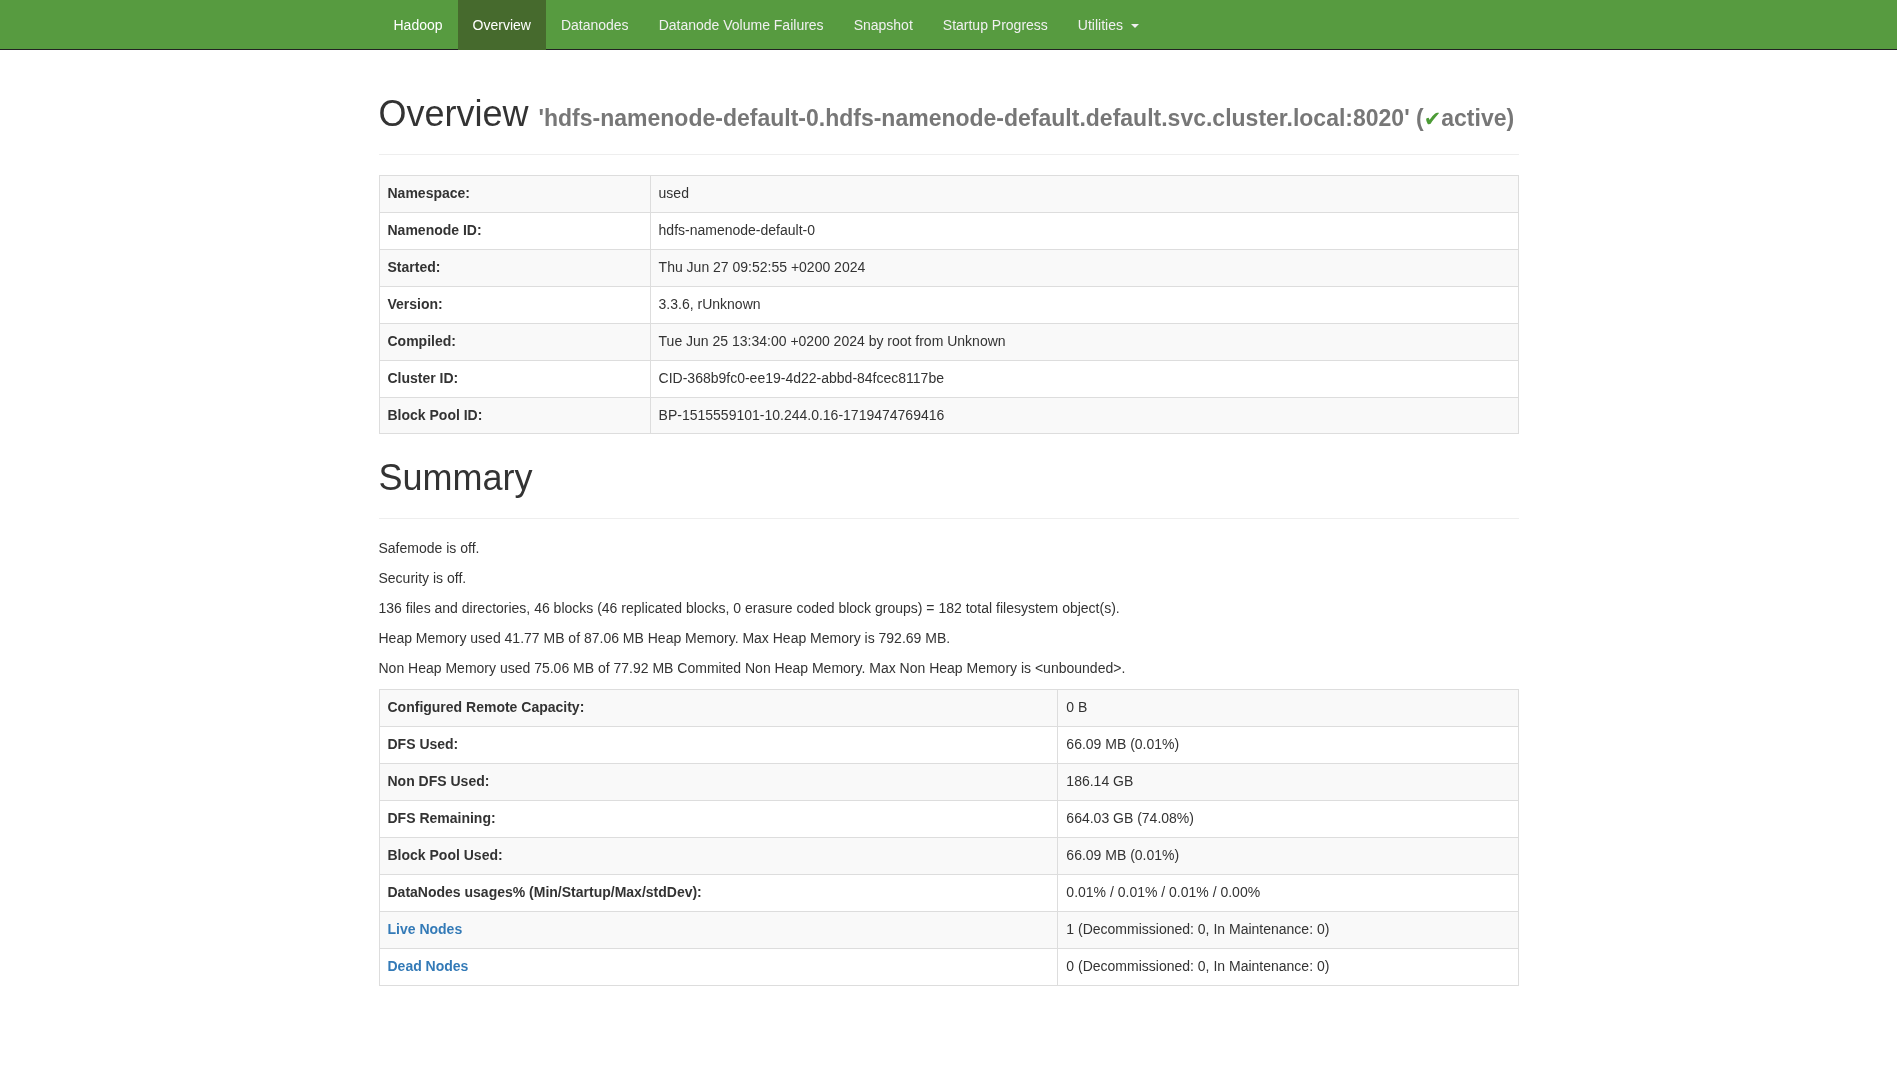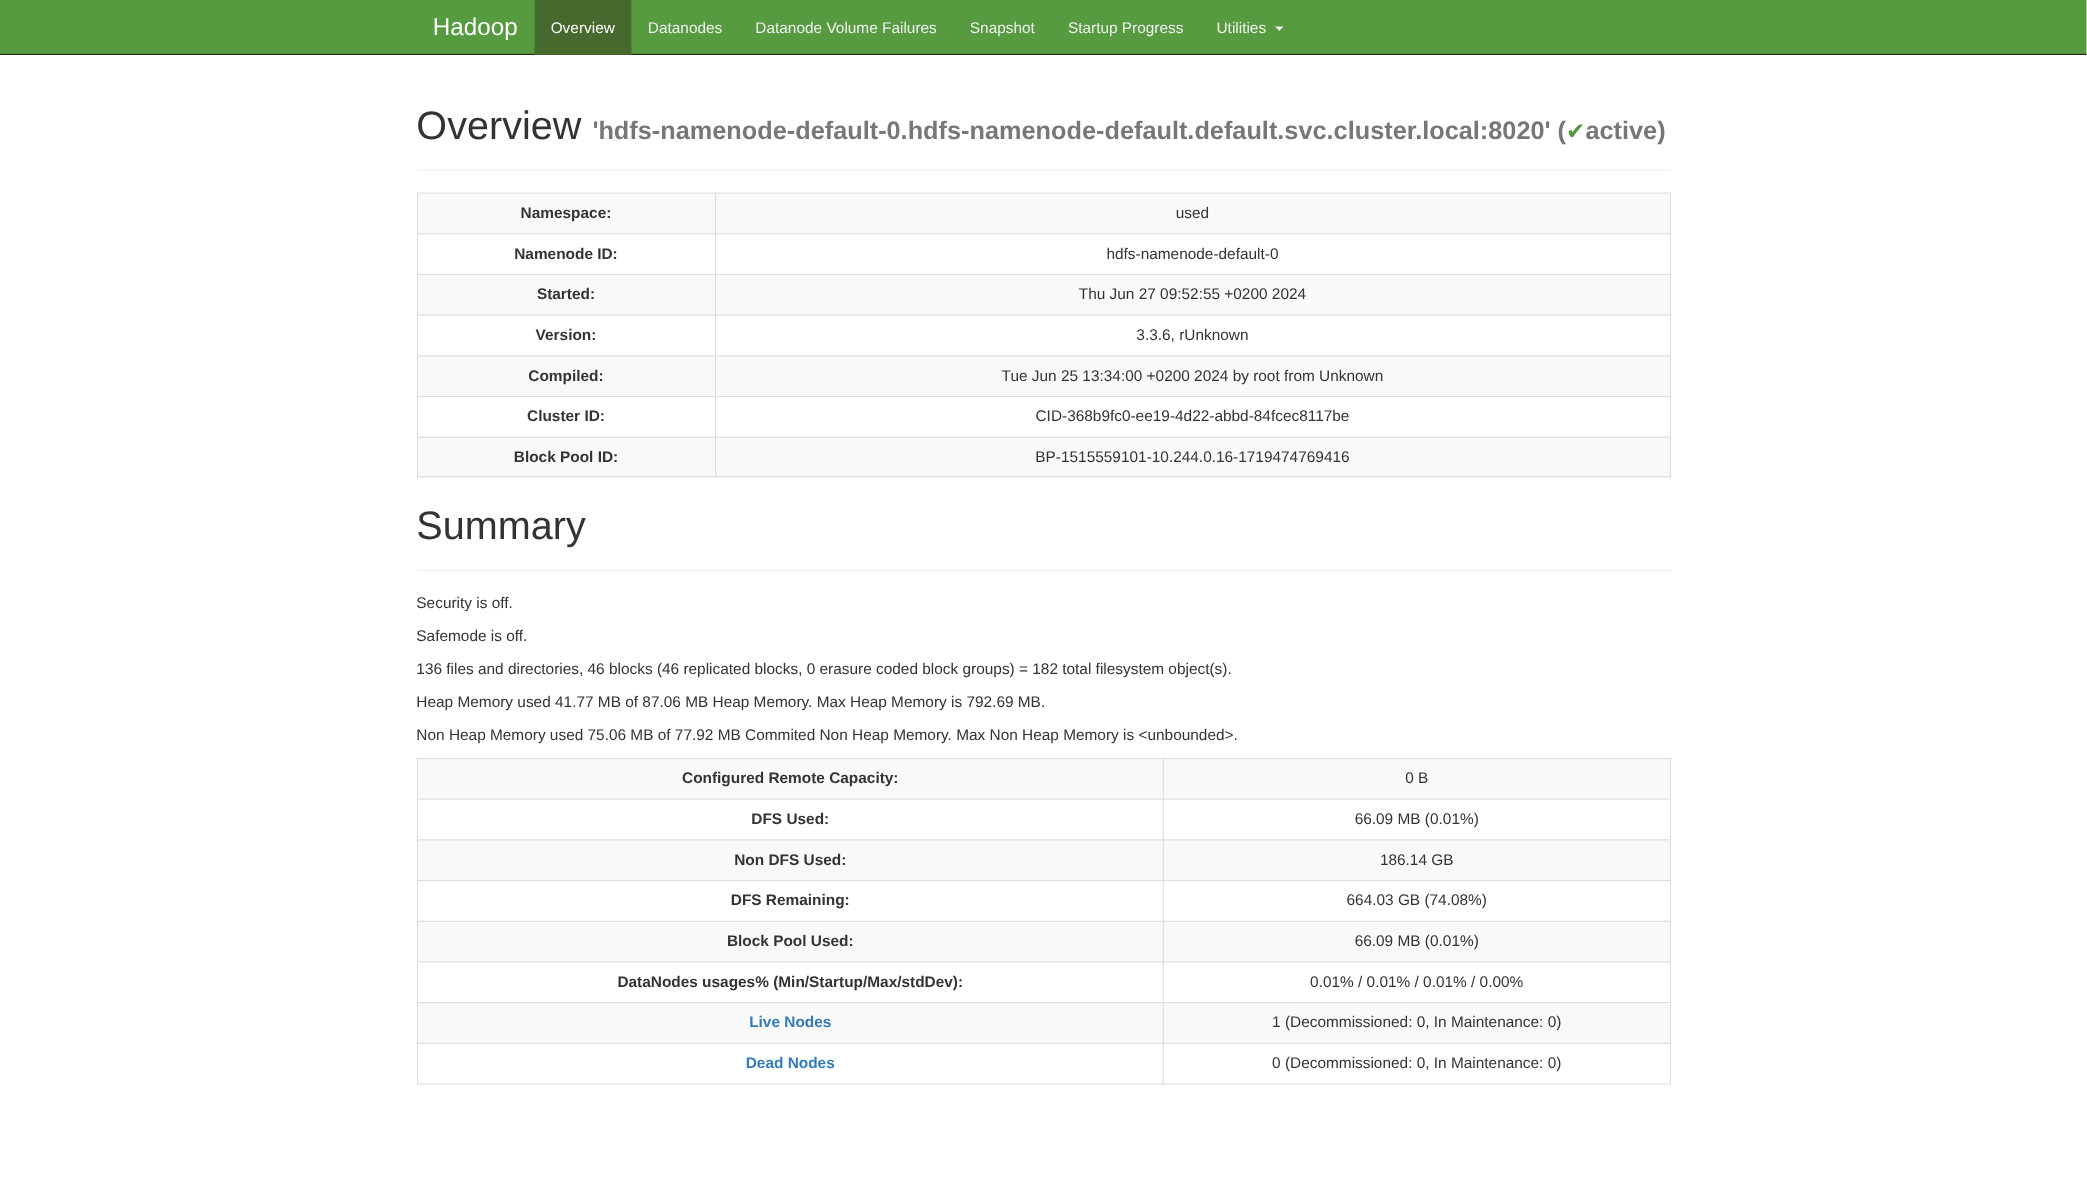--- a/index.html
+++ b/index.html
@@ -18,21 +18,21 @@
   }
   .container{width:1170px;margin:0 auto;padding:0 15px;}
 
   
   .navbar{
     height:50px;background:var(--navbar-bg);
     border-bottom:1px solid #222;
   }
   .nav-container{display:flex;align-items:stretch;height:50px;}
   .brand{
-    display:block;padding:15px;font-size:22px;line-height:20px;
+    display:block;padding:15px;font-size:14px;line-height:20px;
     color:#fff;cursor:pointer;white-space:nowrap;
   }
   .nav{display:flex;list-style:none;margin:0;padding:0;}
   .nav li{display:block;}
   .nav .nav-link{
     display:block;padding:15px;font-size:14px;line-height:20px;
     color:#f0f0f0;cursor:pointer;white-space:nowrap;
   }
   .nav li.active .nav-link{background:var(--navbar-active-bg);color:#fff;}
   .caret{
@@ -53,21 +53,21 @@
 
   
   .paragraphs p{margin:0 0 10px 0;}
 
   
   table.table{
     width:100%;border-collapse:collapse;margin-bottom:20px;
     font-size:14px;
   }
   table.table td{
-    padding:8px;border:1px solid #ddd;vertical-align:top;text-align:center;
+    padding:8px;border:1px solid #ddd;vertical-align:top;text-align:left;
     line-height:1.42857;
   }
   table.table tr:nth-child(odd){background:#f9f9f9;}
   td.label-cell{font-weight:bold;}
   .info-table td.label-cell{width:23.8%;}
   .summary-table td.label-cell{width:59.6%;}
   a.table-link{color:var(--link-color);text-decoration:none;cursor:pointer;font-weight:bold;}
 </style>
 </head>
 <body>
@@ -141,22 +141,22 @@
           <td class="label-cell"><span>Block Pool ID:</span></td>
           <td>BP-1515559101-10.244.0.16-1719474769416</td>
         </tr>
       </tbody>
   </table>
 
   <h1 class="section-title">Summary</h1>
   <hr>
 
   <div class="paragraphs">
+      <p>Safemode is off.</p>
       <p>Security is off.</p>
-      <p>Safemode is off.</p>
       <p>136 files and directories, 46 blocks (46 replicated blocks, 0 erasure coded block groups) = 182 total filesystem object(s).</p>
       <p>Heap Memory used 41.77 MB of 87.06 MB Heap Memory. Max Heap Memory is 792.69 MB.</p>
       <p>Non Heap Memory used 75.06 MB of 77.92 MB Commited Non Heap Memory. Max Non Heap Memory is &lt;unbounded&gt;.</p>
     </div>
 
   <table class="table summary-table">
     <tbody>
         <tr>
           <td class="label-cell"><span>Configured Remote Capacity:</span></td>
           <td>0 B</td>

